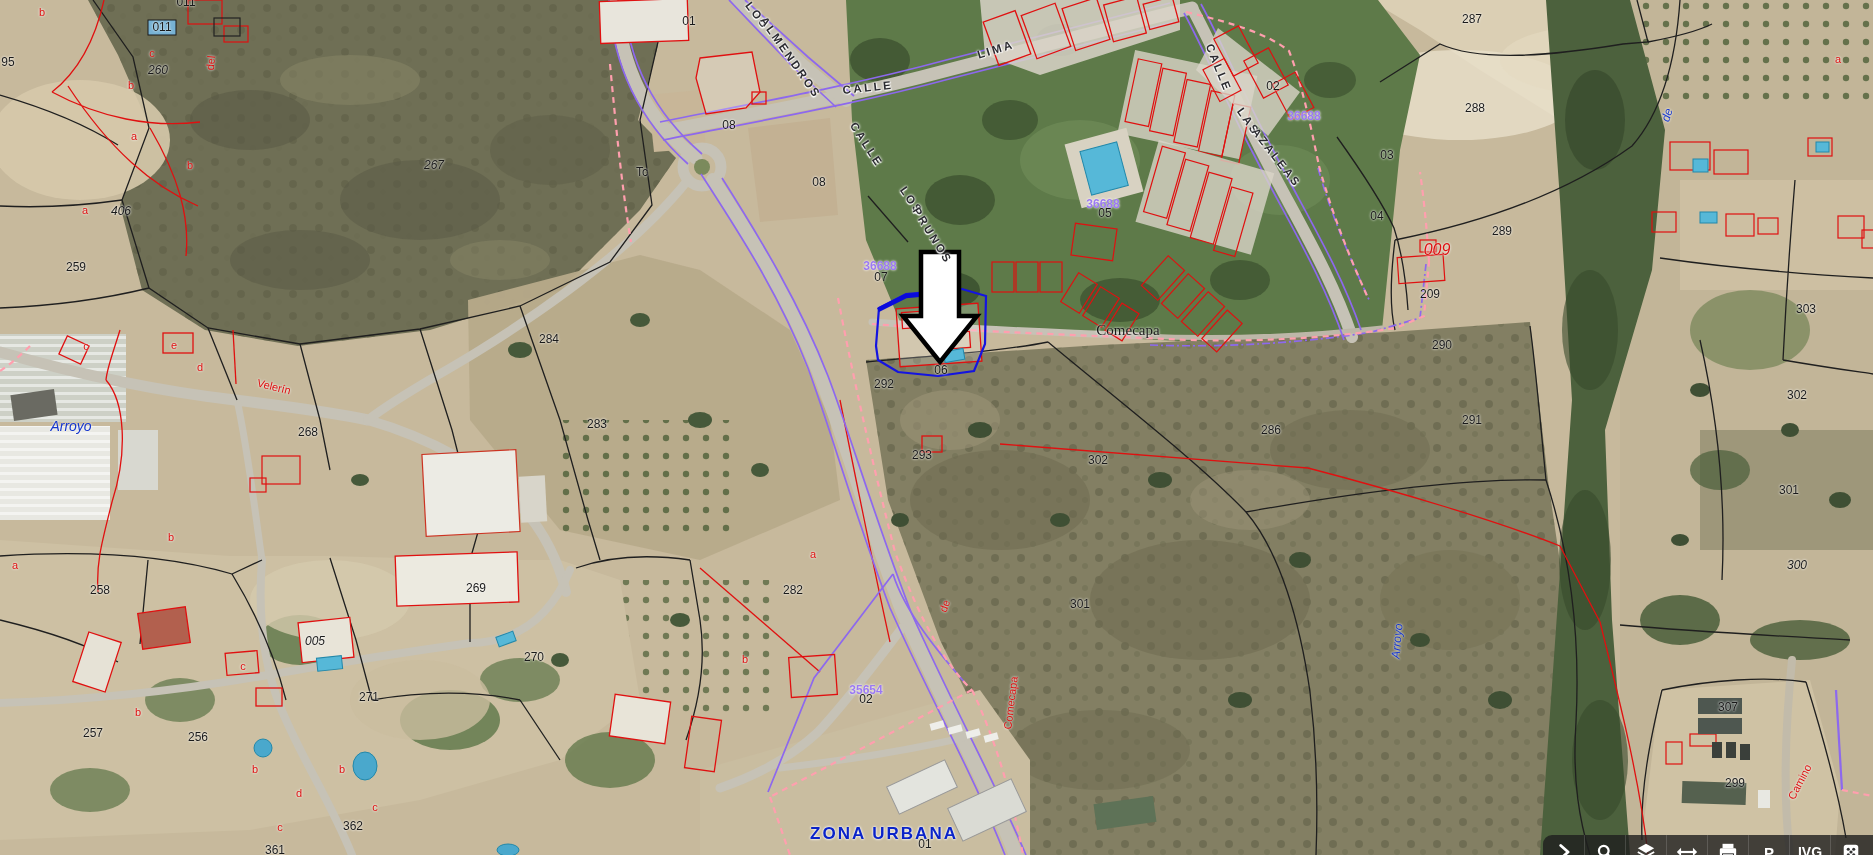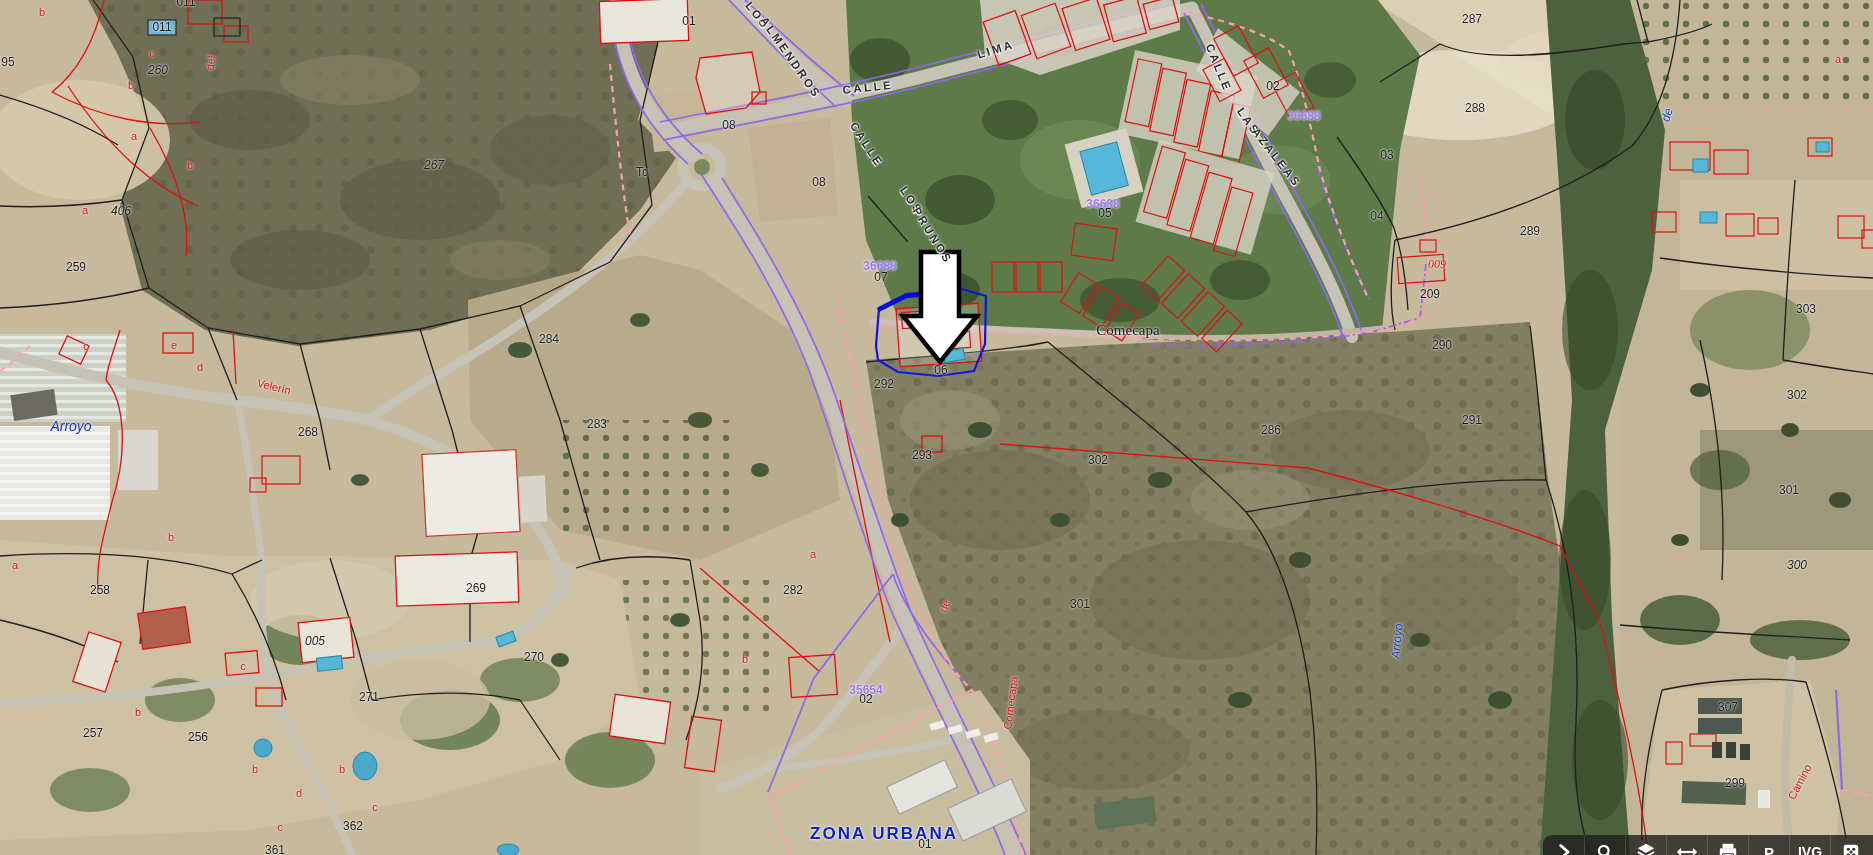--- a/index.html
+++ b/index.html
@@ -366,21 +366,21 @@
       <span class="lbl" style="left: 1397px; top: 641px; color: rgb(22, 54, 204); font-size: 12px; font-style: italic; transform: translate(-50%, -50%) rotate(-85deg);">Arroyo</span>
       <span class="lbl" style="left: 1667px; top: 115px; color: rgb(22, 54, 204); font-size: 12px; font-style: italic; transform: translate(-50%, -50%) rotate(-72deg);">de</span>
       <span class="lbl zona" style="left: 884px; top: 833px; color: rgb(10, 35, 200); font-size: 17px; font-weight: bold; transform: translate(-50%, -50%) rotate(0deg);">ZONA URBANA</span>
       <span class="lbl" style="left: 880px; top: 266px; color: rgb(155, 121, 242); font-size: 12px; font-weight: bold; transform: translate(-50%, -50%) rotate(0deg);">36688</span>
       <span class="lbl" style="left: 1103px; top: 204px; color: rgb(155, 121, 242); font-size: 12px; font-weight: bold; transform: translate(-50%, -50%) rotate(0deg);">36688</span>
       <span class="lbl" style="left: 1304px; top: 116px; color: rgb(155, 121, 242); font-size: 12px; font-weight: bold; transform: translate(-50%, -50%) rotate(0deg);">36688</span>
       <span class="lbl" style="left: 866px; top: 690px; color: rgb(155, 121, 242); font-size: 12px; font-weight: bold; transform: translate(-50%, -50%) rotate(0deg);">35654</span>
       <span class="lbl serif" style="left: 1128px; top: 330px; font-size: 15px; transform: translate(-50%, -50%) rotate(0deg);">Comecapa</span>
       <span class="lbl" style="left: 1472px; top: 19px; transform: translate(-50%, -50%) rotate(0deg);">287</span>
       <span class="lbl" style="left: 1475px; top: 108px; transform: translate(-50%, -50%) rotate(0deg);">288</span>
-      <span class="lbl" style="left: 1502px; top: 231px; transform: translate(-50%, -50%) rotate(0deg); margin-left: 28px;">289</span>
+      <span class="lbl" style="left: 1502px; top: 231px; transform: translate(-50%, -50%) rotate(0deg);">289</span>
       <span class="lbl" style="left: 434px; top: 165px; font-style: italic; transform: translate(-50%, -50%) rotate(0deg);">267</span>
       <span class="lbl" style="left: 158px; top: 70px; font-style: italic; transform: translate(-50%, -50%) rotate(0deg);">260</span>
       <span class="lbl" style="left: 121px; top: 211px; font-style: italic; transform: translate(-50%, -50%) rotate(0deg);">406</span>
       <span class="lbl" style="left: 76px; top: 267px; transform: translate(-50%, -50%) rotate(0deg);">259</span>
       <span class="lbl" style="left: 8px; top: 62px; transform: translate(-50%, -50%) rotate(0deg);">95</span>
       <span class="lbl" style="left: 162px; top: 27px; transform: translate(-50%, -50%) rotate(0deg);">011</span>
       <span class="lbl" style="left: 186px; top: 2px; transform: translate(-50%, -50%) rotate(0deg);">011</span>
       <span class="lbl" style="left: 100px; top: 590px; transform: translate(-50%, -50%) rotate(0deg);">258</span>
       <span class="lbl" style="left: 93px; top: 733px; transform: translate(-50%, -50%) rotate(0deg);">257</span>
       <span class="lbl" style="left: 198px; top: 737px; transform: translate(-50%, -50%) rotate(0deg);">256</span>
@@ -397,21 +397,21 @@
       <span class="lbl" style="left: 819px; top: 182px; transform: translate(-50%, -50%) rotate(0deg);">08</span>
       <span class="lbl" style="left: 729px; top: 125px; transform: translate(-50%, -50%) rotate(0deg);">08</span>
       <span class="lbl" style="left: 642px; top: 172px; transform: translate(-50%, -50%) rotate(0deg);">Tc</span>
       <span class="lbl" style="left: 689px; top: 21px; transform: translate(-50%, -50%) rotate(0deg);">01</span>
       <span class="lbl" style="left: 881px; top: 277px; transform: translate(-50%, -50%) rotate(0deg);">07</span>
       <span class="lbl" style="left: 941px; top: 370px; transform: translate(-50%, -50%) rotate(0deg);">06</span>
       <span class="lbl" style="left: 1105px; top: 213px; transform: translate(-50%, -50%) rotate(0deg);">05</span>
       <span class="lbl" style="left: 1273px; top: 86px; transform: translate(-50%, -50%) rotate(0deg);">02</span>
       <span class="lbl" style="left: 1343px; top: 155px; transform: translate(-50%, -50%) rotate(0deg); margin-left: 44px;">03</span>
       <span class="lbl" style="left: 1377px; top: 216px; transform: translate(-50%, -50%) rotate(0deg);">04</span>
-      <span class="lbl" style="left: 1437px; top: 264px; color: rgb(221, 17, 17); font-size: 12px; font-style: italic; transform: translate(-50%, -50%) rotate(0deg); font-family: Liberation Serif, serif;">009</span>
+      <span class="lbl" style="left: 1437px; top: 250px; color: rgb(221, 17, 17); font-size: 16px; font-style: italic; transform: translate(-50%, -50%) rotate(0deg);">009</span>
       <span class="lbl" style="left: 1430px; top: 294px; transform: translate(-50%, -50%) rotate(0deg);">209</span>
       <span class="lbl" style="left: 1442px; top: 345px; transform: translate(-50%, -50%) rotate(0deg);">290</span>
       <span class="lbl" style="left: 1472px; top: 420px; transform: translate(-50%, -50%) rotate(0deg);">291</span>
       <span class="lbl" style="left: 1271px; top: 430px; transform: translate(-50%, -50%) rotate(0deg);">286</span>
       <span class="lbl" style="left: 884px; top: 384px; transform: translate(-50%, -50%) rotate(0deg);">292</span>
       <span class="lbl" style="left: 922px; top: 455px; transform: translate(-50%, -50%) rotate(0deg);">293</span>
       <span class="lbl" style="left: 1098px; top: 460px; transform: translate(-50%, -50%) rotate(0deg);">302</span>
       <span class="lbl" style="left: 1080px; top: 604px; transform: translate(-50%, -50%) rotate(0deg);">301</span>
       <span class="lbl" style="left: 1806px; top: 309px; transform: translate(-50%, -50%) rotate(0deg);">303</span>
       <span class="lbl" style="left: 1797px; top: 395px; transform: translate(-50%, -50%) rotate(0deg);">302</span>

